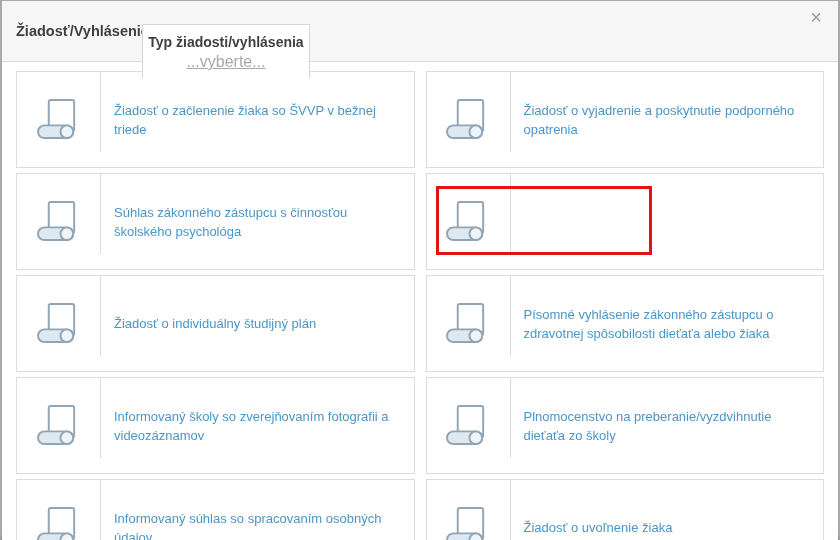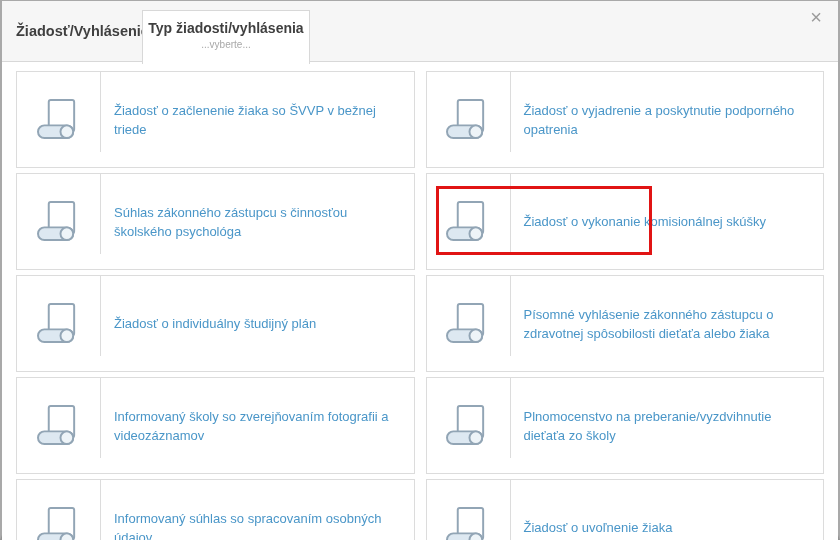--- a/index.html
+++ b/index.html
@@ -9,25 +9,25 @@
     border:1px solid #a9a9a9;border-left-width:2px;border-right-width:2px;
     border-bottom:5px solid #949494;
   }
   
   .header{position:relative;height:60px;flex:0 0 auto;background:#f6f6f6;border-bottom:1px solid #d8d8d8;}
   .tab-inactive{
     position:absolute;left:14px;top:0;height:60px;display:flex;align-items:center;
     font-weight:bold;font-size:14.5px;color:#3f3f3f;cursor:pointer;
   }
   .tab-active{
-    position:absolute;left:140px;top:9px;width:168px;height:54px;box-sizing:border-box;
+    position:absolute;left:140px;top:23px;width:168px;height:54px;box-sizing:border-box;
     background:#fff;border:1px solid #d8d8d8;border-bottom:none;text-align:center;z-index:2;cursor:default;
   }
   .tab-active .title{font-weight:bold;font-size:14px;color:#3f3f3f;margin-top:9px;}
-  .tab-active .subtitle{font-size:10px;color:#a8a8a8;margin-top:3px;}
+  .tab-active .subtitle{font-size:16px;color:#a8a8a8;margin-top:3px;text-decoration:underline;}
   .close-x{
     position:absolute;right:16px;top:6px;font-size:20px;line-height:20px;color:#9b9b9b;
     z-index:3;cursor:pointer;user-select:none;
   }
   
   .content{
     flex:1 1 auto;background:#fff;padding:9px 14px 0 14px;
     display:grid;grid-template-columns:repeat(2,1fr);grid-auto-rows:97px;
     gap:5px 11px;align-content:start;
   }
@@ -118,23 +118,20 @@
   </div>
 
   <div class="card">
     <div class="card-icon-cell">
       <svg class="scroll-icon" viewBox="0 0 48 44" aria-hidden="true">
         <rect x="13" y="2" width="26" height="32" rx="2" fill="#ffffff" stroke="#92a5b5" stroke-width="2"></rect>
         <rect x="2" y="28" width="36" height="13" rx="6.5" fill="#dde8f1" stroke="#92a5b5" stroke-width="2"></rect>
         <circle cx="31.5" cy="34.5" r="6.5" fill="#eef4f8" stroke="#92a5b5" stroke-width="2"></circle>
       </svg>
     </div>
-    <div class="card-label">
-          <span>Žiadosť o vykonanie komisionálnej skúšky</span>
-        </div>
     <div class="hl-box"></div>
   </div>
 
 
   <div class="card">
     <div class="card-icon-cell">
       <svg class="scroll-icon" viewBox="0 0 48 44" aria-hidden="true">
         <rect x="13" y="2" width="26" height="32" rx="2" fill="#ffffff" stroke="#92a5b5" stroke-width="2"></rect>
         <rect x="2" y="28" width="36" height="13" rx="6.5" fill="#dde8f1" stroke="#92a5b5" stroke-width="2"></rect>
         <circle cx="31.5" cy="34.5" r="6.5" fill="#eef4f8" stroke="#92a5b5" stroke-width="2"></circle>

